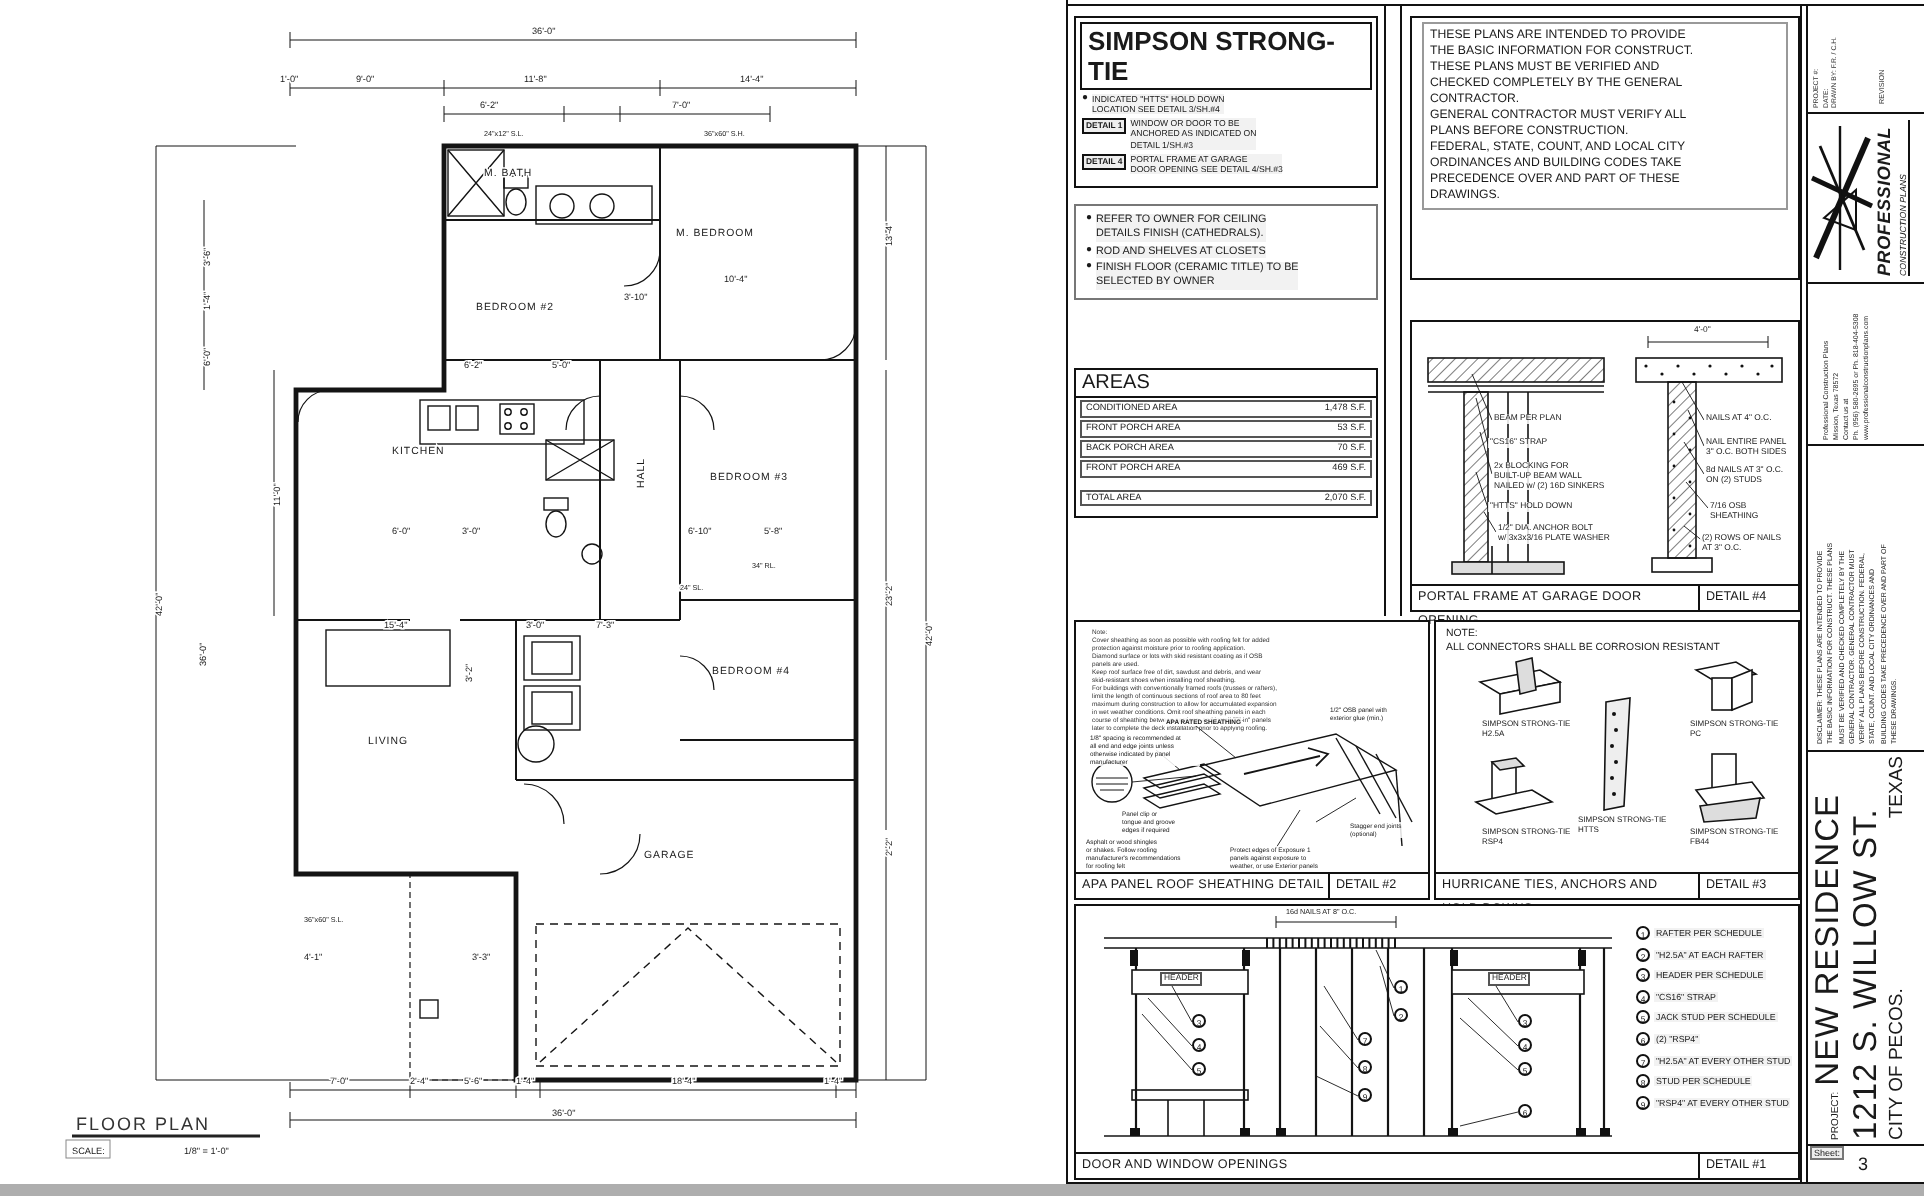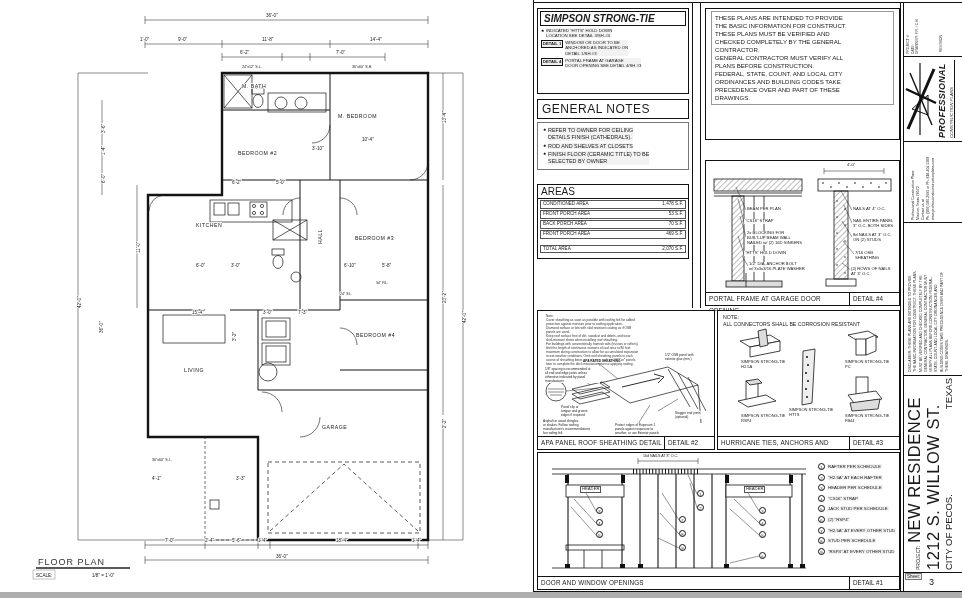--- a/index.html
+++ b/index.html
@@ -193,41 +193,40 @@
   <div class="vline" style="left:533px;top:0;height:592px;"></div>
   <div class="hline" style="left:533px;top:2px;width:429px;"></div>
   <div class="vline" style="left:692px;top:2px;height:306px;"></div>
   <div class="vline" style="left:700px;top:2px;height:306px;"></div>
   <div class="hline" style="left:533px;top:591px;width:429px;"></div>
   <div class="vline" style="left:900px;top:2px;height:590px;"></div>
   <div class="vline" style="left:903px;top:2px;height:590px;"></div>
   <div class="abs" style="left:0;top:592px;width:962px;height:6px;background:#aeaeae;"></div>
 
   <div class="box" style="left:537px;top:8px;width:152px;height:86px;">
-    <div class="titlecell" style="font-size:10px;font-style:italic;">SIMPSON STRONG-TIE</div>
+    <div class="titlecell" style="font-size:13px;">SIMPSON STRONG-TIE</div>
     <div class="bullet-row">
       <span class="bullet-icon">●</span>
       <span class="smallnote pre" style="background:#f2f2f2;">INDICATED "HTTS" HOLD DOWN
 LOCATION SEE DETAIL 3/SH.#4</span>
     </div>
     <div class="bullet-row">
       <span class="tagbox">DETAIL 1</span>
       <span class="smallnote pre" style="background:#f2f2f2;">WINDOW OR DOOR TO BE
 ANCHORED AS INDICATED ON
 DETAIL 1/SH.#3</span>
     </div>
     <div class="bullet-row">
       <span class="tagbox">DETAIL 4</span>
       <span class="smallnote pre" style="background:#f2f2f2;">PORTAL FRAME AT GARAGE
 DOOR OPENING SEE DETAIL 4/SH.#3</span>
     </div>
   </div>
 
   <div class="box" style="left:537px;top:99px;width:152px;height:79px;border:none;">
-    <div class="titlecell" style="font-size:12px;font-weight:normal;letter-spacing:.5px;margin:0;border:1.3px solid #111;padding:2px 4px;">GENERAL NOTES</div>
     <div style="border:0.8px solid #777;margin-top:3px;padding:2px;">
       <div class="bullet-row">
           <span class="bullet-icon">●</span>
         <span class="pre" style="font-size:5.4px;line-height:1.25;background:#f2f2f2;">REFER TO OWNER FOR CEILING
 DETAILS FINISH (CATHEDRALS).</span>
         </div>
       <div class="bullet-row">
           <span class="bullet-icon">●</span>
         <span class="pre" style="font-size:5.4px;line-height:1.25;background:#f2f2f2;">ROD AND SHELVES AT CLOSETS</span>
         </div>

